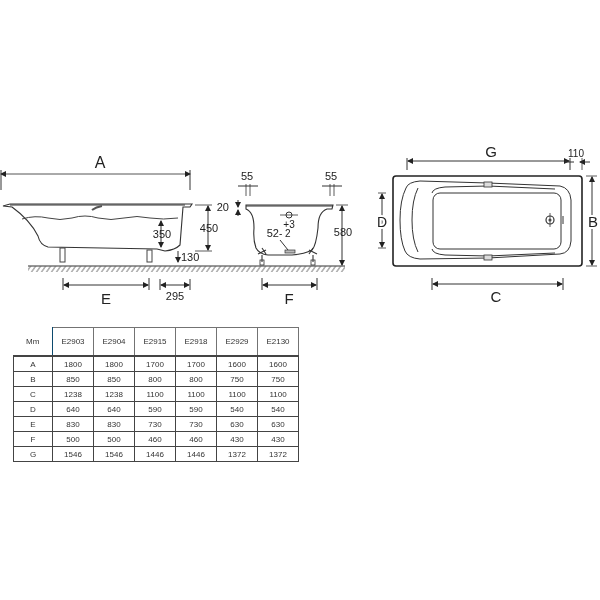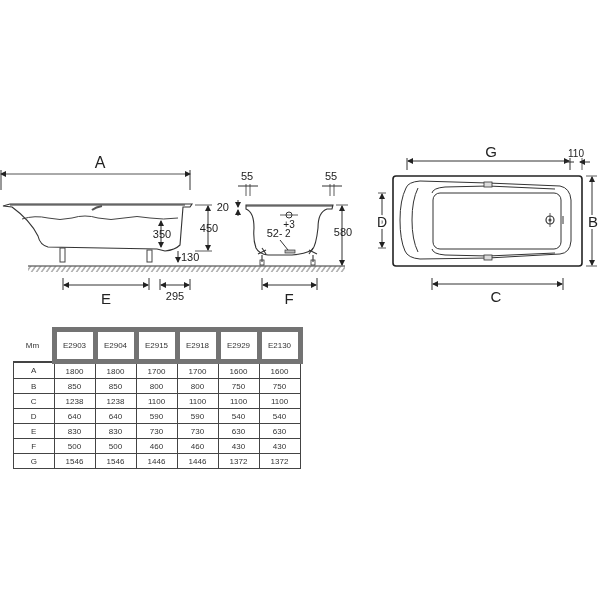--- a/index.html
+++ b/index.html
@@ -1,21 +1,21 @@
 <!DOCTYPE html>
 <html><head>
 <meta charset="utf-8">
 <style>
   html, body { margin:0; padding:0; background:#ffffff; }
   body { width:600px; height:600px; position:relative; overflow:hidden; font-family:"Liberation Sans", sans-serif; color:#222; }
   svg.drawing { position:absolute; left:0; top:0; }
   .lbl { font-family:"Liberation Sans", sans-serif; fill:#222; }
   table.spec { position:absolute; left:13px; top:327px; border-collapse:collapse; font-family:"Liberation Sans", sans-serif; font-size:8px; color:#333; }
   table.spec td, table.spec th { text-align:center; font-weight:normal; height:14px; padding:0; }
-  table.spec th { height:27px; border:5px solid #737373; }
+  table.spec th { height:27px; border:1px solid #737373; }
   table.spec th.corner { border:none; border-right:1px solid #0c4a6e; width:38px; }
   table.spec td { border:1px solid #444; width:40px; }
   table.spec td.rowlabel { width:38px; }
   table.spec tr.r-first td { border-top:2px solid #444; }
 </style>
 </head>
 <body>
 
 <svg class="drawing" width="600" height="320" viewBox="0 0 600 320">
   <defs>

